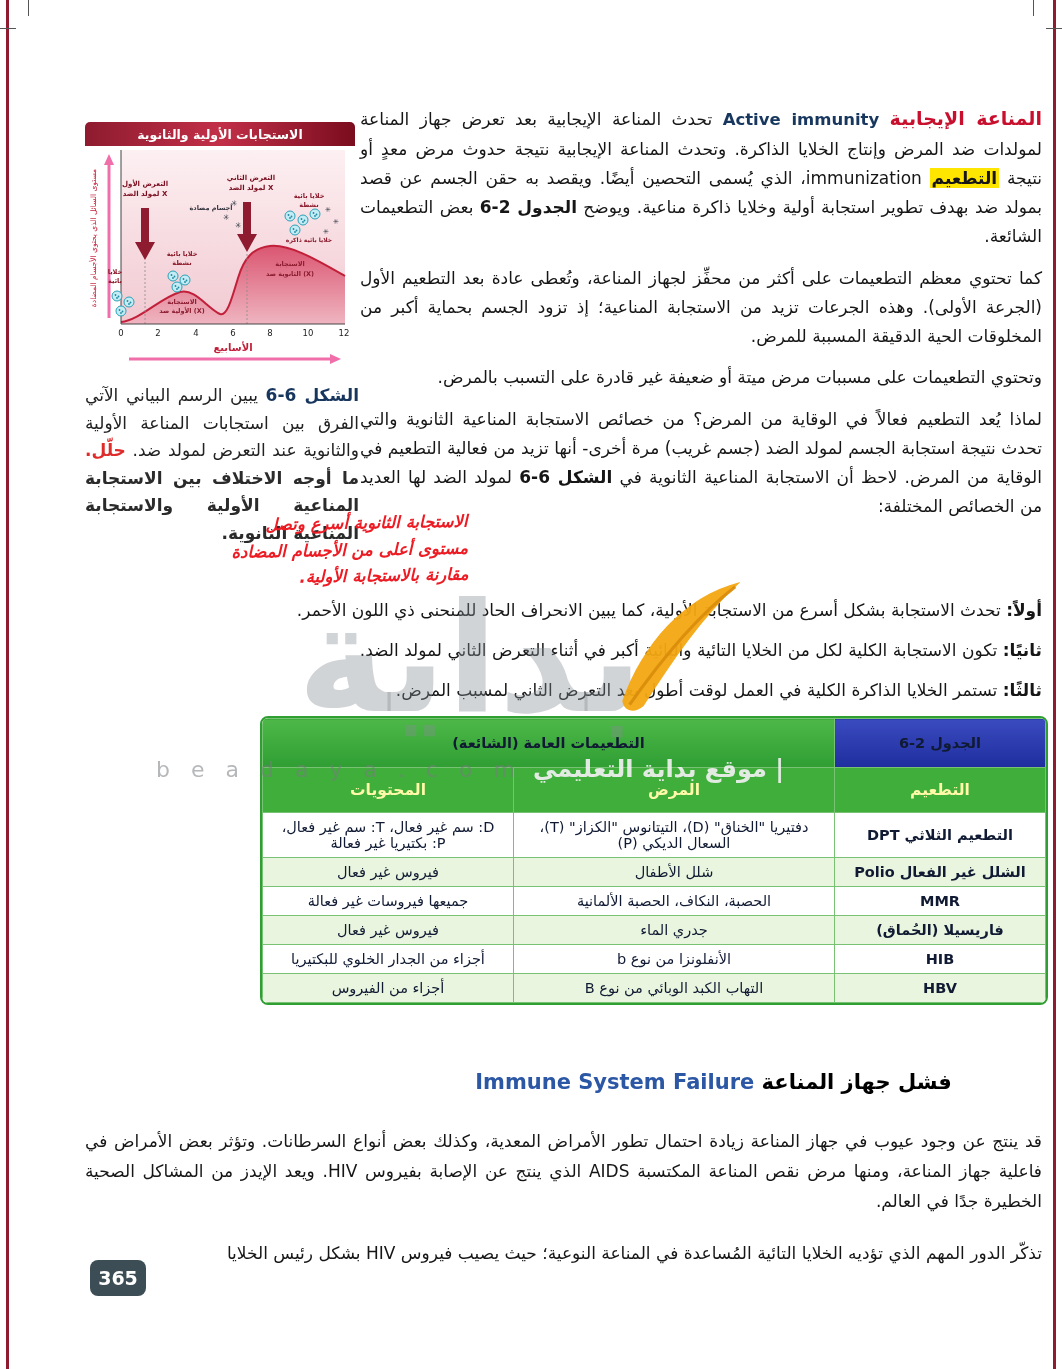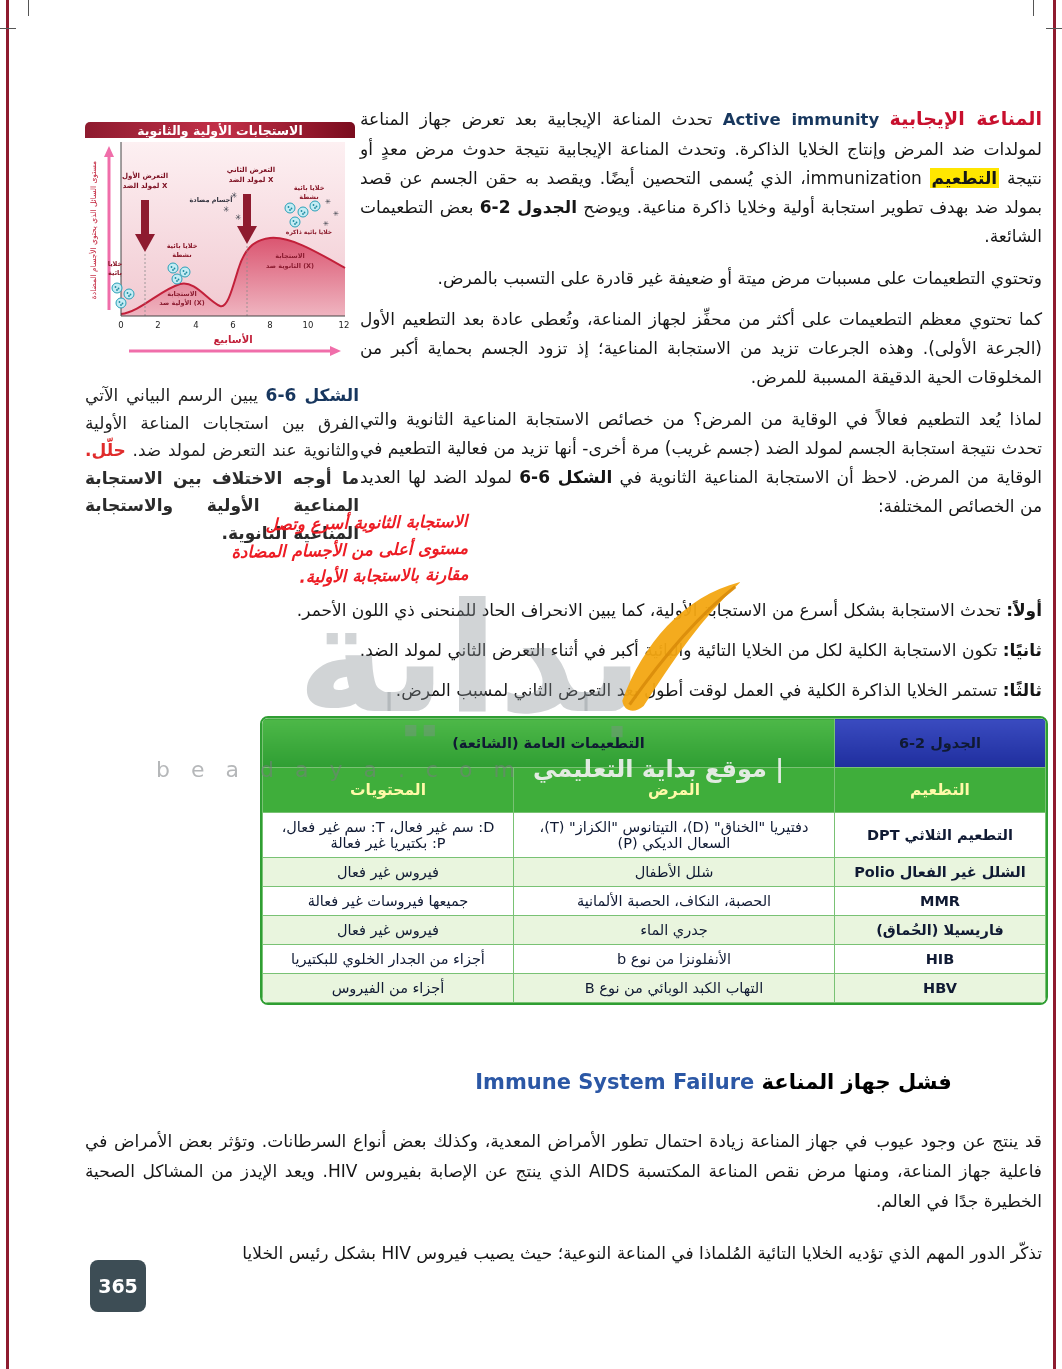--- a/index.html
+++ b/index.html
@@ -19,21 +19,21 @@
         text-align:justify;font-size:17px;line-height:1.72;}
   .sec1 p{margin:0 0 12px 0;}
   .h-red{color:#c8102e;font-weight:bold;font-size:19px;}
   .h-en{color:#17375e;font-weight:bold;font-size:16.5px;}
   .hl{background:#ffe600;font-weight:bold;padding:0 2px;}
   .b{font-weight:bold;}
   .lead{font-weight:bold;}
 
   
   .figure{position:absolute;left:85px;top:122px;width:270px;}
-  .fig-header{height:16px;border-radius:5px 5px 0 0;display:flex;align-items:center;justify-content:center;
+  .fig-header{height:24px;border-radius:5px 5px 0 0;display:flex;align-items:center;justify-content:center;
         background:linear-gradient(90deg,#8e1b2f,#c23048 50%,#7a0c1e);color:#fff;font-weight:bold;font-size:12.5px;}
   .fig-body{line-height:0;}
 
   
   .caption{position:absolute;left:85px;top:382px;width:274px;direction:rtl;text-align:justify;
         font-size:17px;line-height:1.62;color:#222;}
   .cap-fig{font-weight:bold;color:#17365e;}
   .cap-analyze{font-weight:bold;color:#e02b2b;}
   .cap-q{font-weight:bold;color:#2b2b2b;}
   .answer{position:absolute;left:88px;top:512px;width:380px;direction:rtl;text-align:right;
@@ -62,21 +62,21 @@
   .sec2-head{position:absolute;left:85px;top:1070px;width:957px;text-align:center;direction:rtl;}
   .sec2-head-inner{position:relative;left:150px;font-size:21px;font-weight:bold;}
   .sec2-ar{color:#000000;}
   .sec2-en{color:#2b57a5;}
   .sec2-p{position:absolute;left:85px;width:957px;direction:rtl;text-align:justify;
         font-size:17px;line-height:1.75;}
   .sec2-p.p1{top:1110px;}
   .sec2-p.p2{top:1222px;}
 
   
-  .page-badge{position:absolute;left:90px;top:1260px;width:56px;height:52px;background:#3d4d55;
+  .page-badge{position:absolute;left:90px;top:1260px;width:56px;height:36px;background:#3d4d55;
         color:#fff;border-radius:8px;display:flex;align-items:center;justify-content:center;
         font-size:19px;font-weight:bold;z-index:4;}
 
   
   .watermark{position:absolute;left:150px;top:575px;width:640px;z-index:6;pointer-events:none;text-align:center;}
   .wm-logo-row{position:relative;height:178px;}
   .wm-logo{font-size:152px;font-weight:bold;line-height:1.1;color:rgba(135,141,146,0.38);text-align:right;}
   .feather{position:absolute;left:470px;top:-12px;}
   .wm-line{margin-top:2px;display:flex;justify-content:space-between;align-items:center;direction:ltr;padding:0 6px;}
   .wm-latin{font-size:22px;letter-spacing:7px;color:rgba(120,124,128,0.55);}
@@ -202,22 +202,22 @@
   <div class="sec1">
     <p>
       <span class="h-red">المناعة الإيجابية</span>
       <span class="h-en">Active immunity</span>
       <span>تحدث المناعة الإيجابية بعد تعرض جهاز المناعة لمولدات ضد المرض وإنتاج الخلايا الذاكرة. وتحدث المناعة الإيجابية نتيجة حدوث مرض معدٍ أو نتيجة</span>
       <span class="hl">التطعيم</span>
       <span>immunization</span><span>، الذي يُسمى التحصين أيضًا. ويقصد به حقن الجسم عن قصد بمولد ضد بهدف تطوير استجابة أولية وخلايا ذاكرة مناعية. ويوضح</span>
       <span class="b">الجدول 2-6</span>
       <span>بعض التطعيمات الشائعة.</span>
     </p>
+    <p>كما تحتوي معظم التطعيمات على أكثر من محفِّز لجهاز المناعة، وتُعطى عادة بعد التطعيم الأول (الجرعة الأولى). وهذه الجرعات تزيد من الاستجابة المناعية؛ إذ تزود الجسم بحماية أكبر من المخلوقات الحية الدقيقة المسببة للمرض.</p>
     <p>وتحتوي التطعيمات على مسببات مرض ميتة أو ضعيفة غير قادرة على التسبب بالمرض.</p>
-    <p>كما تحتوي معظم التطعيمات على أكثر من محفِّز لجهاز المناعة، وتُعطى عادة بعد التطعيم الأول (الجرعة الأولى). وهذه الجرعات تزيد من الاستجابة المناعية؛ إذ تزود الجسم بحماية أكبر من المخلوقات الحية الدقيقة المسببة للمرض.</p>
     <p>
       <span>لماذا يُعد التطعيم فعالاً في الوقاية من المرض؟ من خصائص الاستجابة المناعية الثانوية والتي تحدث نتيجة استجابة الجسم لمولد الضد (جسم غريب) مرة أخرى- أنها تزيد من فعالية التطعيم في الوقاية من المرض. لاحظ أن الاستجابة المناعية الثانوية في</span>
       <span class="b">الشكل 6-6</span>
       <span>لمولد الضد لها العديد من الخصائص المختلفة:</span>
     </p>
   </div>
 
   <div class="triad">
     <p>
       <span class="lead">أولاً:</span>
@@ -279,21 +279,21 @@
       </table>
   </div>
 
   <div class="sec2-head">
     <span class="sec2-head-inner">
       <span class="sec2-ar">فشل جهاز المناعة</span>
       <span class="sec2-en">Immune System Failure</span>
     </span>
   </div>
   <p class="sec2-p p1">قد ينتج عن وجود عيوب في جهاز المناعة زيادة احتمال تطور الأمراض المعدية، وكذلك بعض أنواع السرطانات. وتؤثر بعض الأمراض في فاعلية جهاز المناعة، ومنها مرض نقص المناعة المكتسبة AIDS الذي ينتج عن الإصابة بفيروس HIV. ويعد الإيدز من المشاكل الصحية الخطيرة جدًا في العالم.</p>
-  <p class="sec2-p p2">تذكّر الدور المهم الذي تؤديه الخلايا التائية المُلماذا في المناعة النوعية؛ حيث يصيب فيروس HIV بشكل رئيس الخلايا</p>
+  <p class="sec2-p p2">تذكّر الدور المهم الذي تؤديه الخلايا التائية المُساعدة في المناعة النوعية؛ حيث يصيب فيروس HIV بشكل رئيس الخلايا</p>
 
   <div class="page-badge">365</div>
 
   <div class="watermark">
     <div class="wm-logo-row">
       <span class="wm-logo">بداية</span>
       <svg class="feather" width="120" height="160" viewBox="0 0 120 160">
         <g transform="rotate(14 60 80)">
           <path d="M18,150 C24,90 52,34 104,6 C76,48 58,96 40,150 C33,160 22,160 18,150 Z" fill="#f3a712" opacity="0.95"></path>
           <path d="M26,152 C46,100 70,50 100,12" stroke="#d98c0a" stroke-width="3" fill="none" opacity="0.9"></path>

